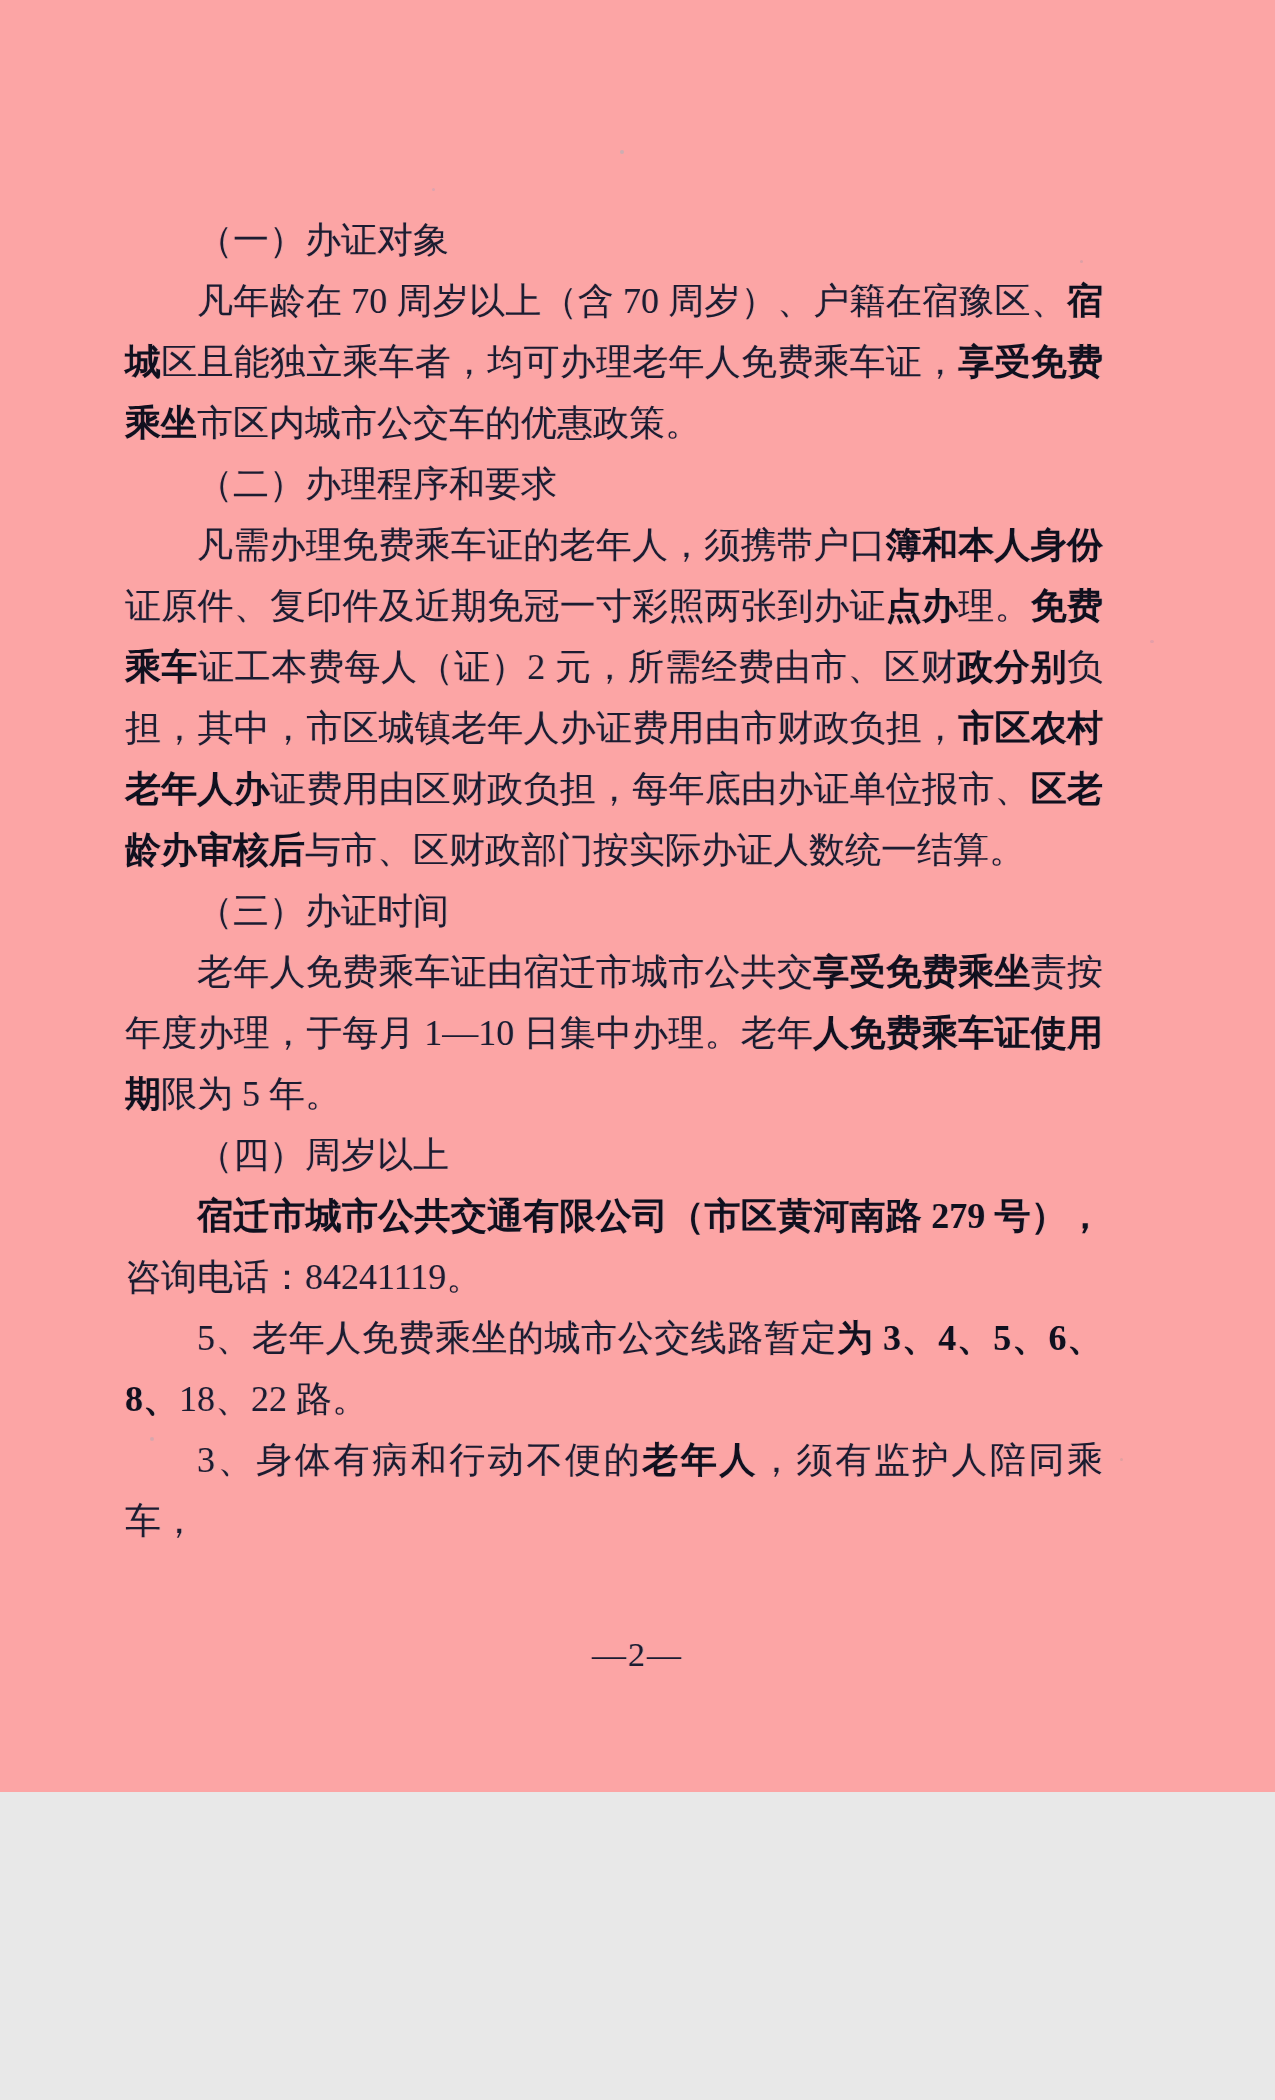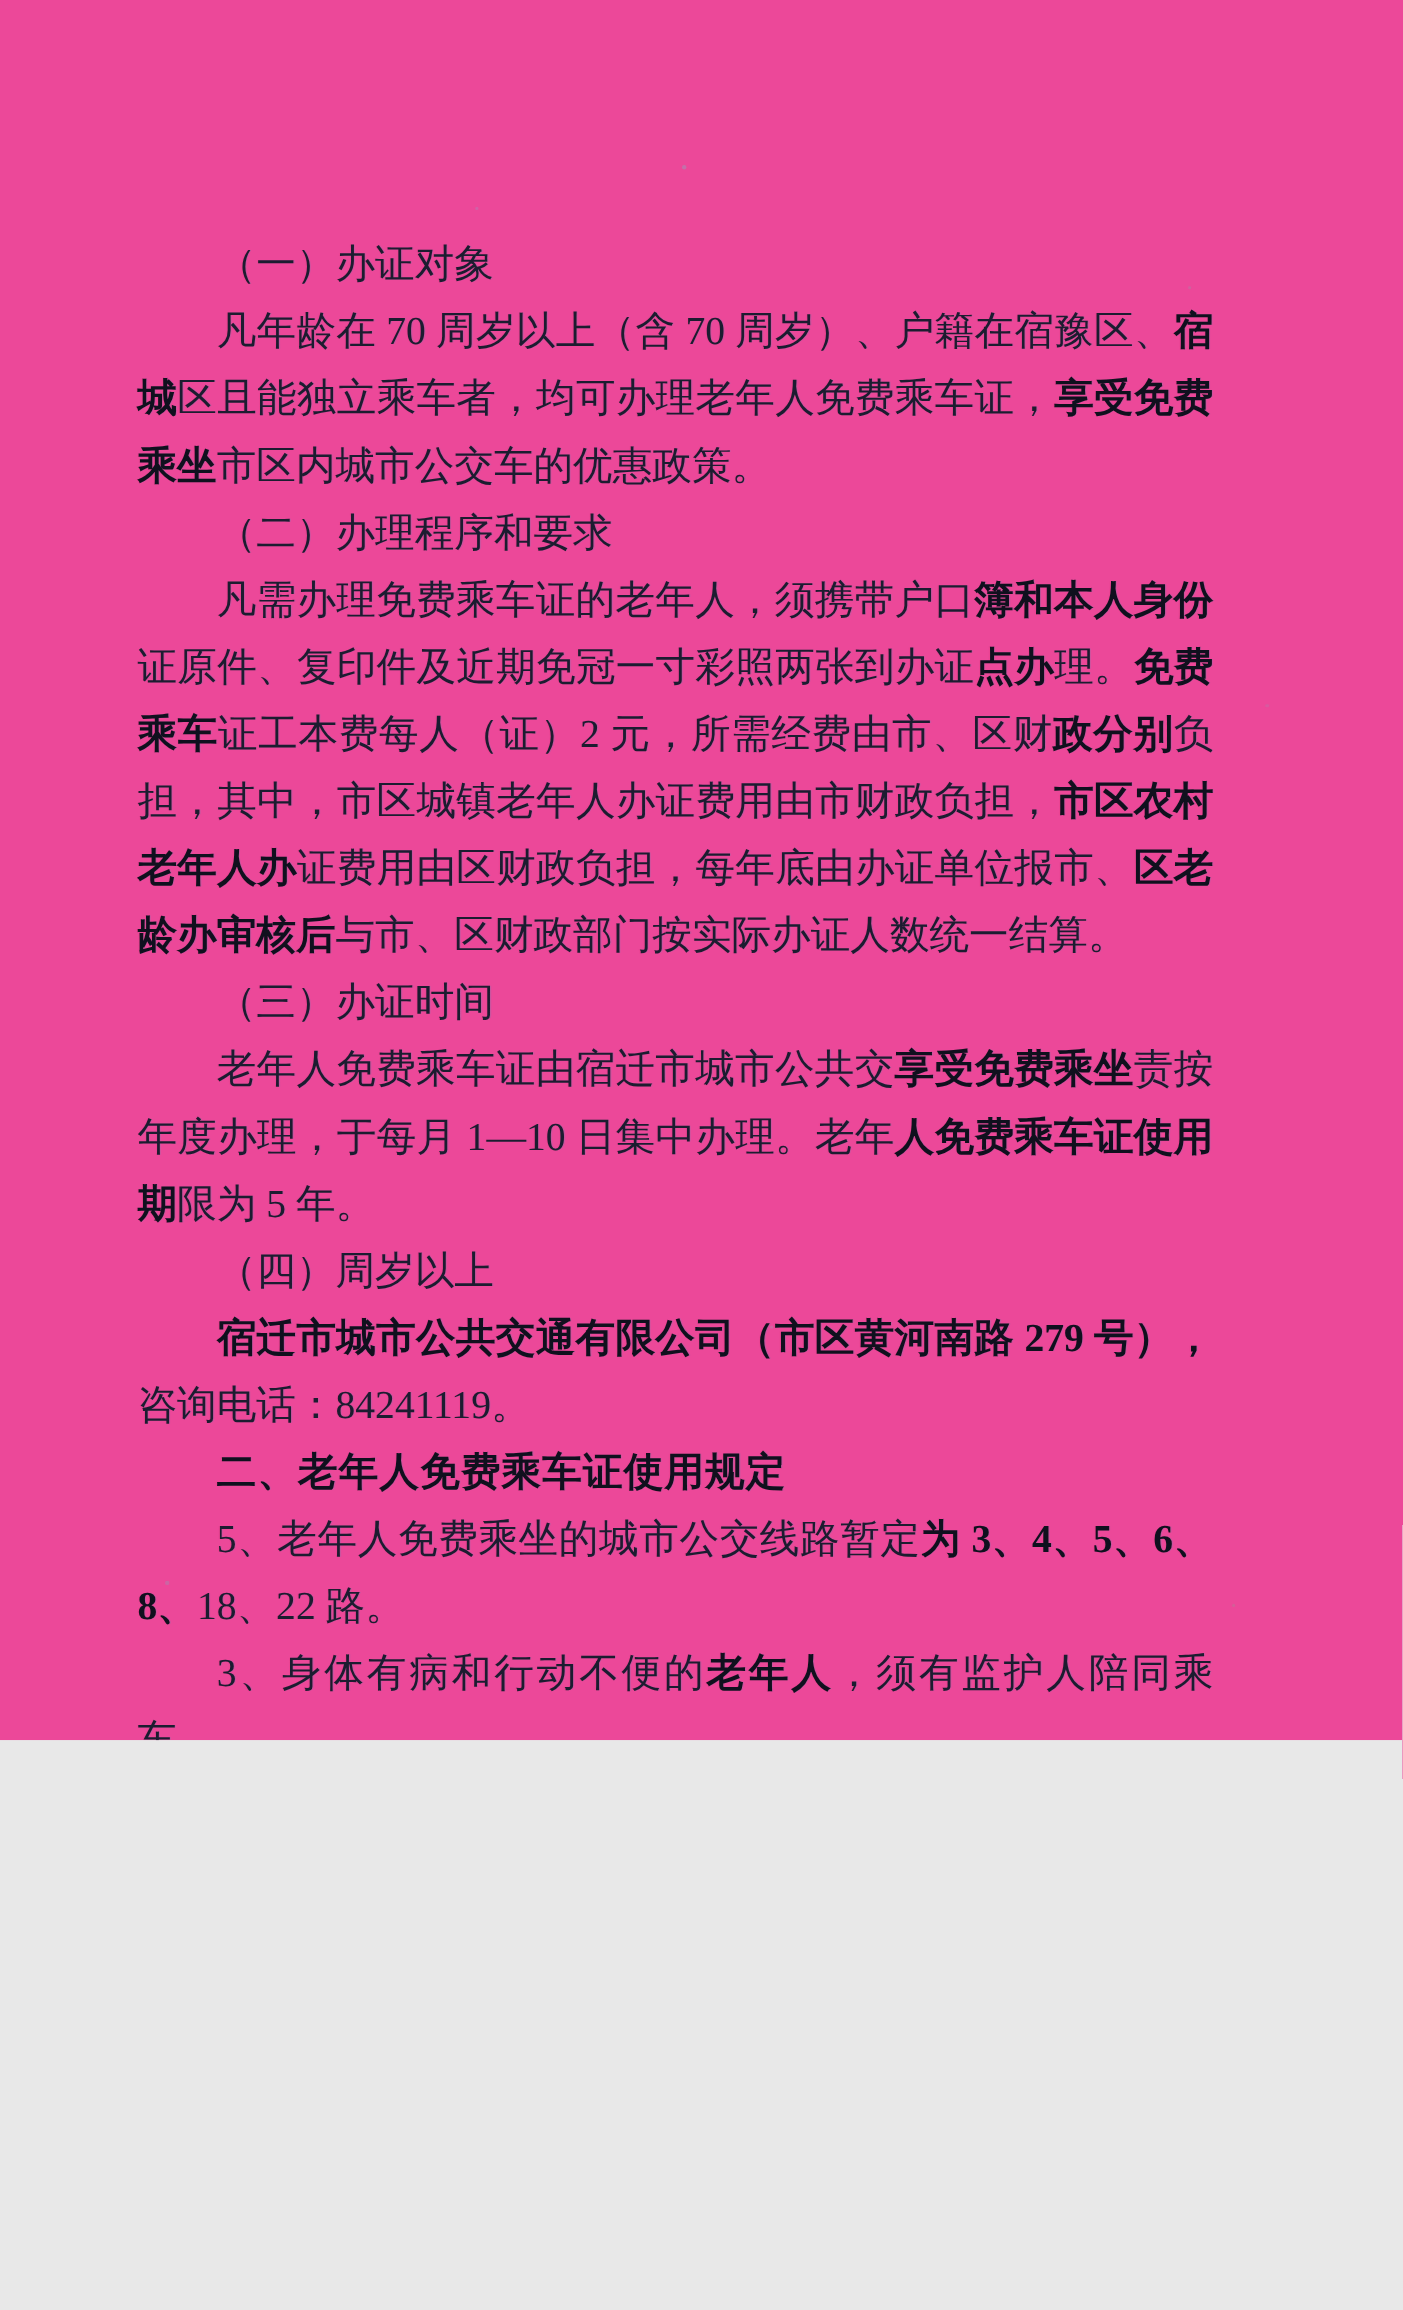--- a/index.html
+++ b/index.html
@@ -3,23 +3,23 @@
 <meta charset="utf-8">
 <style>
   html, body {
     margin: 0;
     padding: 0;
     background: #e8e8e8;
   }
   .page {
     position: relative;
     width: 1275px;
-    height: 1582px;
+    height: 1792px;
     margin: 0 auto;
-    background: #ec4899;
+    background: #fca5a5;
     overflow: hidden;
     font-family: "Liberation Serif", "DejaVu Serif", serif;
     color: #1c1c30;
   }
   .content {
     position: absolute;
     left: 125px;
     top: 210px;
     width: 978px;
     font-size: 36px;
@@ -78,21 +78,20 @@
 <div class="page">
   <div class="content">
       <p class="para heading"><span class="seg">（一）办证对象</span></p>
       <p class="para body"><span class="seg">凡年龄在 70 周岁以上（含 70 周岁）、户籍在宿豫区、</span><span class="seg bold">宿城</span><span class="seg">区且能独立乘车者，均可办理老年人免费乘车证，</span><span class="seg bold">享受免费乘坐</span><span class="seg">市区内城市公交车的优惠政策。</span></p>
       <p class="para heading"><span class="seg">（二）办理程序和要求</span></p>
       <p class="para body"><span class="seg">凡需办理免费乘车证的老年人，须携带户口</span><span class="seg bold">簿和本人身份</span><span class="seg">证原件、复印件及近期免冠一寸彩照两张到办证</span><span class="seg bold">点办</span><span class="seg">理。</span><span class="seg bold">免费乘车</span><span class="seg">证工本费每人（证）2 元，所需经费由市、区财</span><span class="seg bold">政分别</span><span class="seg">负担，其中，市区城镇老年人办证费用由市财政负担，</span><span class="seg bold">市区农村老年人办</span><span class="seg">证费用由区财政负担，每年底由办证单位报市、</span><span class="seg bold">区老龄办审核后</span><span class="seg">与市、区财政部门按实际办证人数统一结算。</span></p>
       <p class="para heading"><span class="seg">（三）办证时间</span></p>
       <p class="para body"><span class="seg">老年人免费乘车证由宿迁市城市公共交</span><span class="seg bold">享受免费乘坐</span><span class="seg">责按年度办理，于每月 1—10 日集中办理。老年</span><span class="seg bold">人免费乘车证使用期</span><span class="seg">限为 5 年。</span></p>
       <p class="para heading"><span class="seg">（四）周岁以上</span></p>
       <p class="para body"><span class="seg bold">宿迁市城市公共交通有限公司（市区黄河南路 279 号），</span><span class="seg">咨询电话：84241119。</span></p>
-      <p class="para heading-bold"><span class="seg bold">二、老年人免费乘车证使用规定</span></p>
       <p class="para body"><span class="seg">5、老年人免费乘坐的城市公交线路暂定</span><span class="seg bold">为 3、4、5、6、8、</span><span class="seg">18、22 路。</span></p>
       <p class="para body"><span class="seg">3、身体有病和行动不便的</span><span class="seg bold">老年人</span><span class="seg">，须有监护人陪同乘车，</span></p>
     </div>
 
   <div class="footer">—2—</div>
 
   <div class="speck s1"></div>
   <div class="speck s2"></div>
   <div class="speck s3"></div>
   <div class="speck s4"></div>

